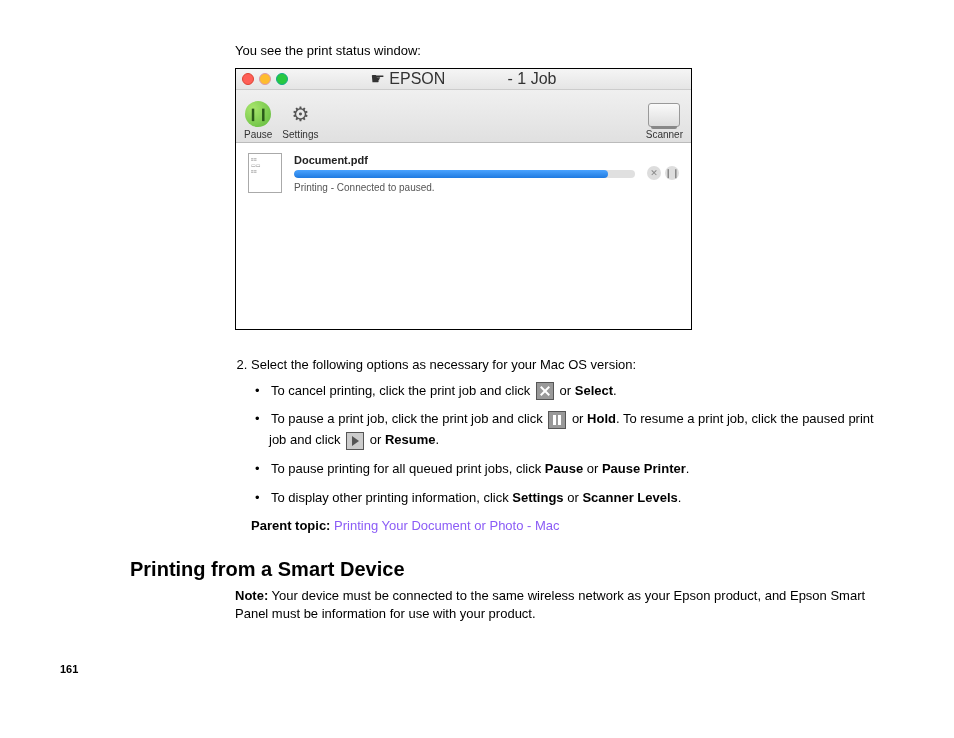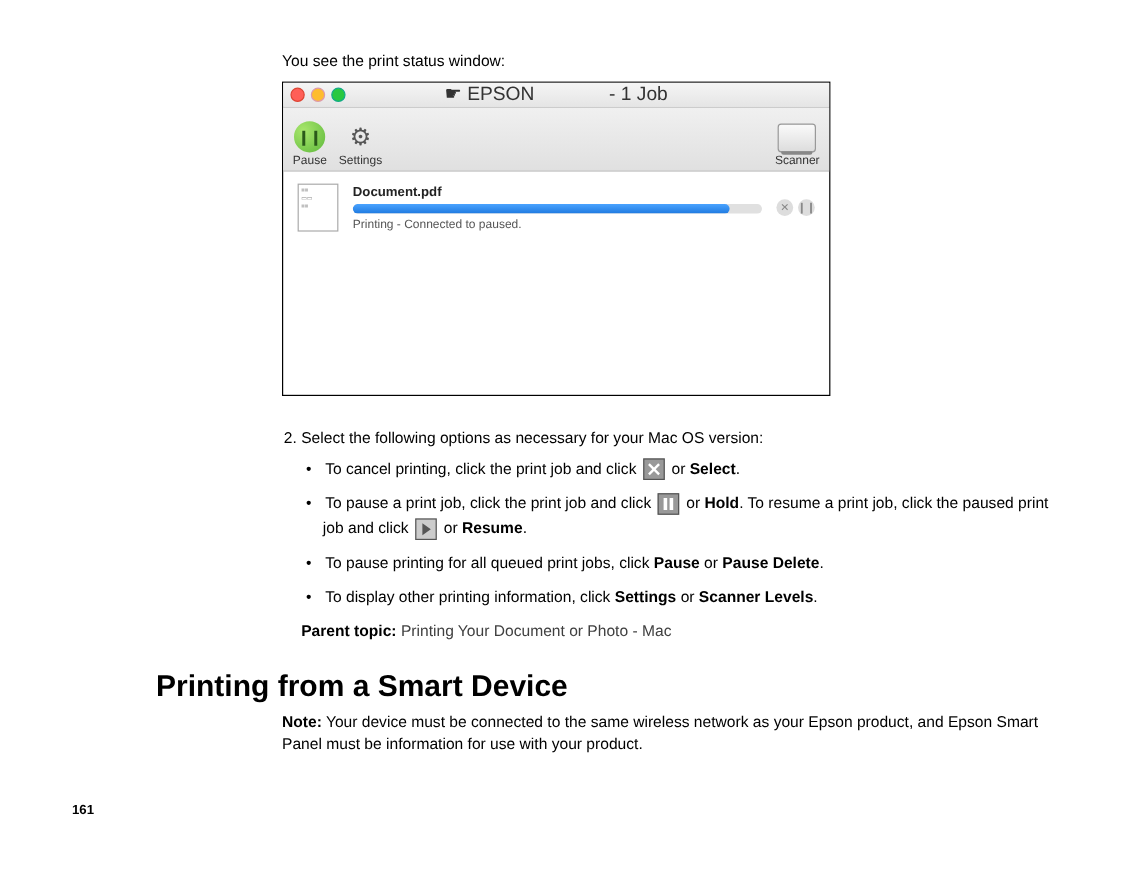--- a/index.html
+++ b/index.html
@@ -169,23 +169,23 @@
   }
   .icon-pause::before { left:4px; }
   .icon-pause::after { right:4px; }
   .icon-resume { background:#ccc; }
   .icon-resume::before {
     content:''; position:absolute; left:5px; top:3px;
     width:0;height:0;border-left:7px solid #555;border-top:5px solid transparent;border-bottom:5px solid transparent;
   }
   b { font-weight: bold; }
   .parent-topic { margin-top: 6px; }
-  .link { color: #404040; }
+  .link { color: #8b5cf6; }
   h2.section {
-    font-size: 25px;
+    font-size: 20px;
     font-weight: bold;
     margin: 22px 0 6px 70px;
   }
   .body-p { margin: 0 0 14px 0; line-height:1.4; }
   .page-num {
     text-align: left;
     font-size: 11px;
     font-weight: bold;
     margin-top: 40px;
   }
@@ -245,21 +245,21 @@
     <li>
       <span>Select the following options as necessary for your Mac OS version:</span>
       <ul class="bullets">
         <li>
           <span>To cancel printing, click the print job and click </span><span class="inline-icon icon-x"></span><span> or </span><b>Select</b><span>.</span>
         </li>
         <li>
           <span>To pause a print job, click the print job and click </span><span class="inline-icon icon-pause"></span><span> or </span><b>Hold</b><span>. To resume a print job, click the paused print job and click </span><span class="inline-icon icon-resume"></span><span> or </span><b>Resume</b><span>.</span>
         </li>
         <li>
-          <span>To pause printing for all queued print jobs, click </span><b>Pause</b><span> or </span><b>Pause Delete</b><span>.</span>
+          <span>To pause printing for all queued print jobs, click </span><b>Pause</b><span> or </span><b>Pause Printer</b><span>.</span>
         </li>
         <li>
           <span>To display other printing information, click </span><b>Settings</b><span> or </span><b>Scanner Levels</b><span>.</span>
         </li>
       </ul>
       <div class="parent-topic">
         <b>Parent topic:</b>
         <span class="link">Printing Your Document or Photo - Mac</span>
       </div>
     </li>

